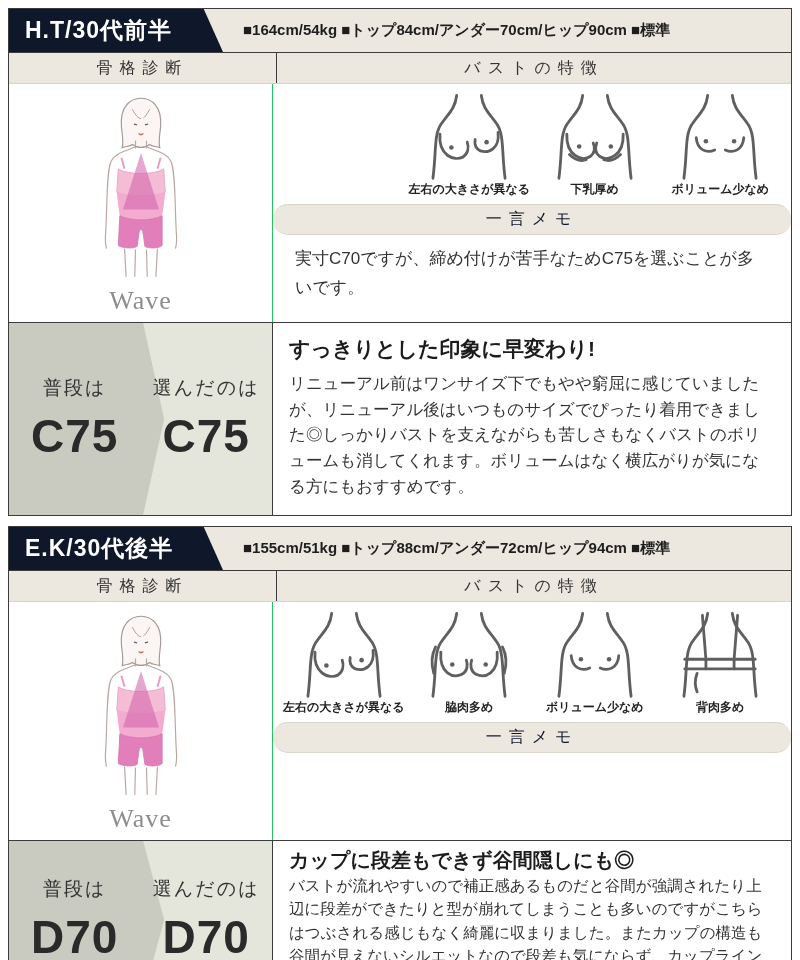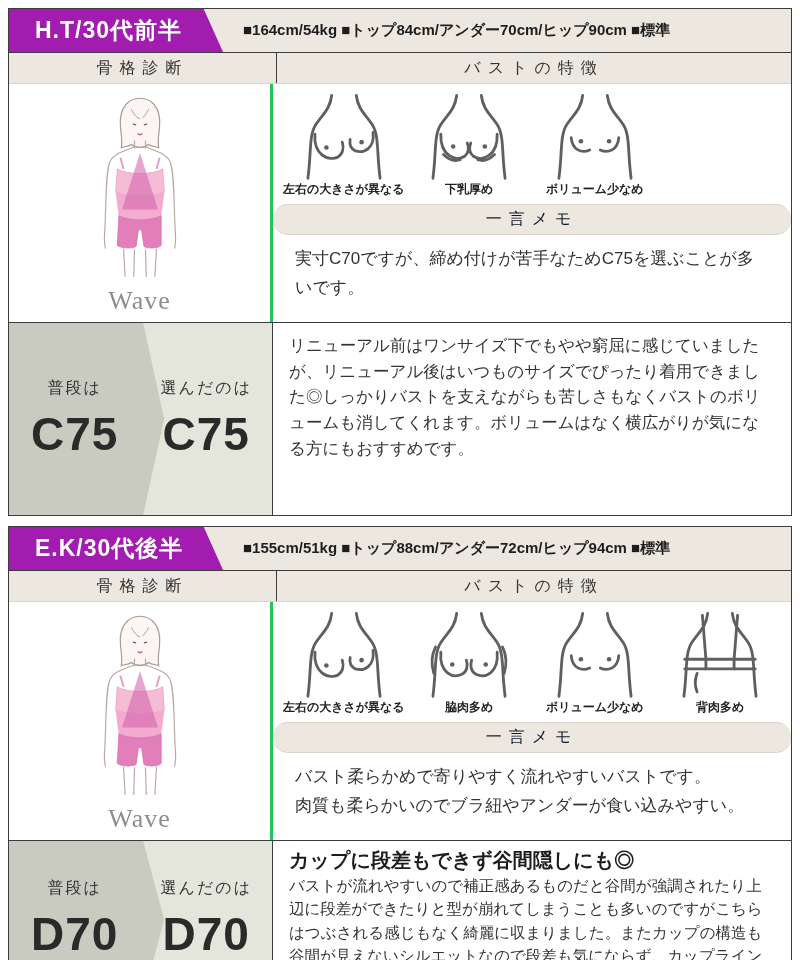--- a/index.html
+++ b/index.html
@@ -4,45 +4,45 @@
 <style>
   * { margin:0; padding:0; box-sizing:border-box; }
   body { background:#ffffff; font-family:"Liberation Sans", sans-serif; }
   .page { width:800px; height:960px; background:#fff; overflow:hidden; }
 
   .section { margin:8px 8px 0; border:1px solid #3c3c3c; background:#fff; }
   .section.second { margin-top:10px; }
 
   
   .sec-header { display:flex; height:44px; background:#ece7df; border-bottom:1px solid #3c3c3c; }
-  .tag { width:214px; background:#a21caf; clip-path:polygon(0 0, 91% 0, 100% 100%, 0 100%);
+  .tag { width:214px; background:#0f172a; clip-path:polygon(0 0, 91% 0, 100% 100%, 0 100%);
          color:#fff; font-weight:bold; font-size:23px; display:flex; align-items:center;
-         padding-left:26px; letter-spacing:1px; flex-shrink:0; }
+         padding-left:16px; letter-spacing:1px; flex-shrink:0; }
   .stats { flex:1; display:flex; align-items:center; padding-left:20px;
            font-weight:bold; font-size:15px; color:#1e1e1e; }
 
   
   .cols-header { display:flex; background:#ece7df; height:31px; border-bottom:1px solid #d9d3c9; }
   .colw { width:268px; flex-shrink:0; border-right:1px solid #3c3c3c; }
   .col-head-cell { display:flex; align-items:center; justify-content:center;
                    font-size:16px; letter-spacing:7px; color:#333; }
   .col-head-cell.right { flex:1; border-right:none; }
 
   
   .body-row { display:flex; }
   .body-row.tall { min-height:228px; }
   .body-row.mid  { min-height:220px; }
-  .diag-cell { width:264px; flex-shrink:0; border-right:3px solid #22c55e;
+  .diag-cell { width:264px; flex-shrink:0; border-right:1px solid #22c55e;
                display:flex; flex-direction:column; align-items:center; justify-content:center;
                padding:8px 0 6px; }
   .wave { font-family:"Liberation Serif", serif; font-size:26px; color:#8d8d8d;
           letter-spacing:1px; margin-top:2px; }
 
   .feature-cell { flex:1; display:flex; flex-direction:column; }
-  .busts { display:flex; justify-content:flex-start; padding:8px 8px 0; }
+  .busts { display:flex; justify-content:flex-end; padding:8px 8px 0; }
   .bust { display:flex; flex-direction:column; align-items:center; width:25%; }
   .bust svg { width:116px; height:88px; }
   .bust svg path { fill:none; stroke:#5f5f5f; stroke-width:3.2; stroke-linecap:round; }
   .bust svg circle { fill:#5f5f5f; }
   .bust-label { font-size:12px; font-weight:bold; color:#222; white-space:nowrap; margin-top:1px; }
   .memo-bar { background:#ece7df; height:31px; display:flex; align-items:center; justify-content:center;
               font-size:16px; letter-spacing:7px; color:#0f172a; margin-top:6px;
               border-top:1px solid #d9d3c9; border-bottom:1px solid #d9d3c9;border-radius:15px; }
   .memo-text { flex:1; padding:10px 22px; font-size:17px; line-height:1.7; color:#333;
                white-space:pre-line; }
@@ -50,21 +50,21 @@
   
   .result-row { display:flex; border-top:1px solid #3c3c3c; }
   .result-row.tall { min-height:193px; }
   .result-row.short { min-height:140px; }
   .size-panel { width:264px; flex-shrink:0; border-right:1px solid #3c3c3c;
                 background:#e4e6db; position:relative; }
   .chev { position:absolute; inset:0; background:#c9cbc0;
           clip-path:polygon(0 0, 51% 0, 59% 50%, 51% 100%, 0 100%); }
   .size-cells { position:relative; display:flex; height:100%; align-items:center; }
   .size-cell { width:50%; text-align:center; }
-  .size-label { font-size:16px; color:#333; letter-spacing:2px; margin-bottom:8px; }
+  .size-label { font-size:19px; color:#333; letter-spacing:2px; margin-bottom:8px; }
   .size-value { font-size:46px; font-weight:bold; color:#2a2a2a; letter-spacing:1px; }
 
   .review { flex:1; padding:10px 16px 8px; }
   .review-title { font-size:21px; font-weight:bold; color:#1c1c1c; margin:2px 0 8px; }
   .review-body { font-size:16.5px; line-height:1.56; color:#333; }
   .second .review { padding-top:6px; }
   .second .review-title { font-size:20px; margin:0 0 0; }
   .second .review-body { font-size:15.5px; line-height:1.5; }
 
   
@@ -159,20 +159,21 @@
             <div class="size-label">普段は</div>
             <div class="size-value">C75</div>
           </div>
           <div class="size-cell">
             <div class="size-label">選んだのは</div>
             <div class="size-value">C75</div>
           </div>
         </div>
       </div>
       <div class="review">
+        <div class="review-title">すっきりとした印象に早変わり!</div>
         <div class="review-body">リニューアル前はワンサイズ下でもやや窮屈に感じていましたが、リニューアル後はいつものサイズでぴったり着用できました◎しっかりバストを支えながらも苦しさもなくバストのボリュームも消してくれます。ボリュームはなく横広がりが気になる方にもおすすめです。</div>
       </div>
     </div>
   </div>
 
   <div class="section second">
     <div class="sec-header">
       <div class="tag">E.K/30代後半</div>
       <div class="stats">■155cm/51kg ■トップ88cm/アンダー72cm/ヒップ94cm ■標準</div>
     </div>
@@ -250,22 +251,20 @@
                 <path d="M20,56 L100,56"></path>
                 <path d="M20,67 L100,67"></path>
                 <path d="M44,56 L44,67"></path>
                 <path d="M76,56 L76,67"></path>
                 <path d="M34,72 C31,80 31,86 34,93"></path>
               </svg>
             <div class="bust-label">背肉多め</div>
           </div>
         </div>
         <div class="memo-bar">一言メモ</div>
-        <div class="memo-text">バスト柔らかめで寄りやすく流れやすいバストです。
-肉質も柔らかいのでブラ紐やアンダーが食い込みやすい。</div>
       </div>
     </div>
 
     <div class="result-row short">
       <div class="size-panel">
         <div class="chev"></div>
         <div class="size-cells">
           <div class="size-cell">
             <div class="size-label">普段は</div>
             <div class="size-value">D70</div>

